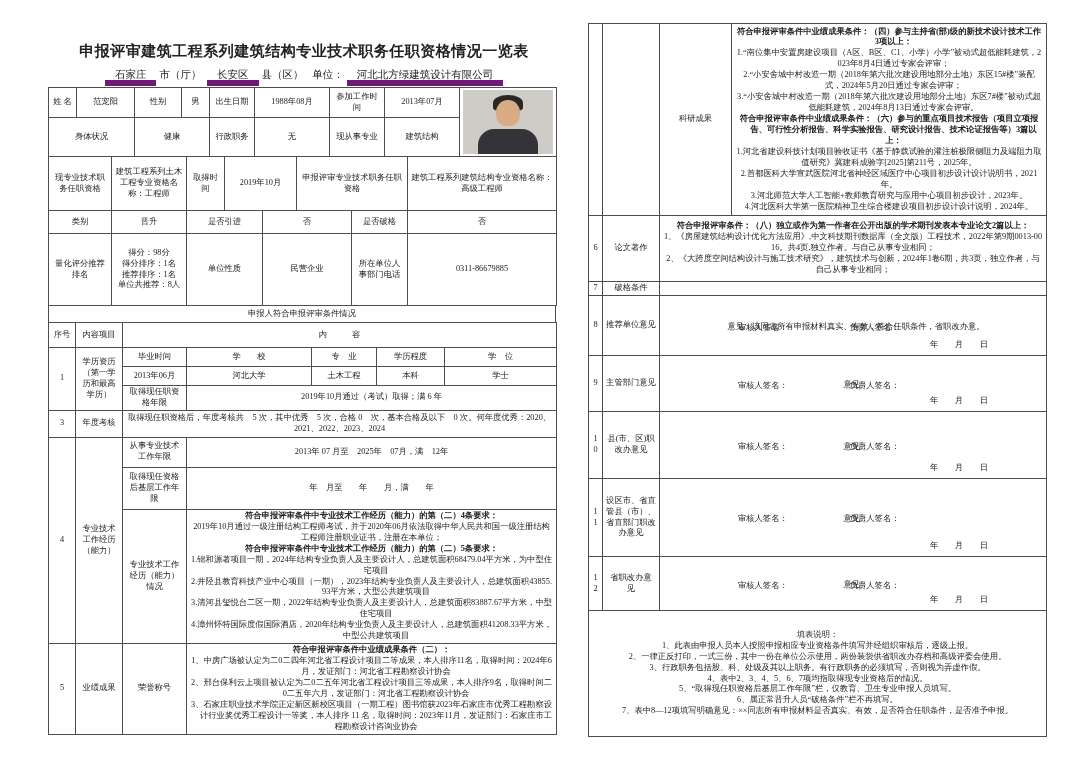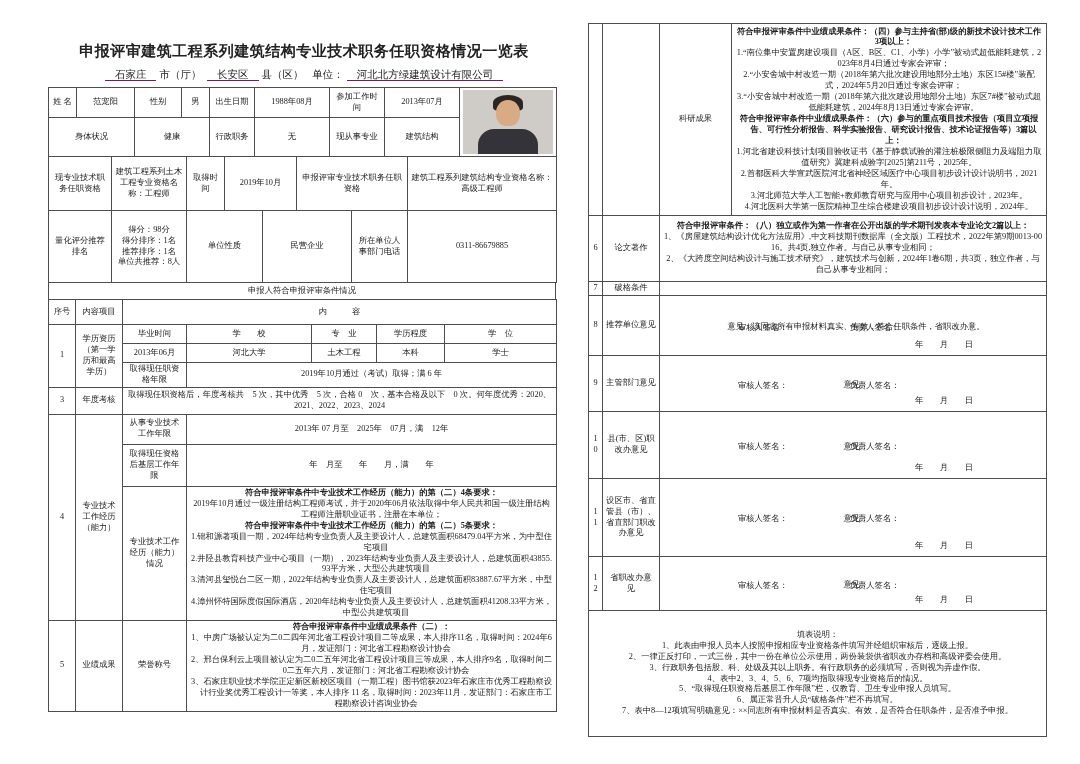--- a/index.html
+++ b/index.html
@@ -3,42 +3,42 @@
 <meta charset="utf-8">
 <style>
   html,body{margin:0;padding:0;}
   body{width:1080px;height:764px;background:#ffffff;font-family:"Liberation Serif","DejaVu Serif",serif;color:#222;}
   .stage{position:relative;width:1080px;height:764px;background:#fff;overflow:hidden;}
   .page{position:absolute;}
   .page1{left:48px;top:42px;width:512px;}
   .page2{left:588px;top:24px;width:460px;}
   .title{font-size:15px;font-weight:bold;text-align:center;letter-spacing:.5px;margin-bottom:7px;}
   .subtitle{font-size:10.5px;text-align:center;margin-bottom:6px;white-space:nowrap;}
-  .subtitle .u{border-bottom:1px solid #701a75;padding:0 10px;margin-top:36px;}
+  .subtitle .u{border-bottom:6px solid #701a75;padding:0 10px;margin-top:36px;}
   .subtitle .g{padding:0 3px;}
   table.t{border-collapse:collapse;table-layout:fixed;margin-top:-1px;}
   .tl{width:508px;border-radius:17px;}
   .tr2{width:458px;}
   table.t td{border:1px solid #4d4d4d;font-size:8.3px;line-height:1.32;padding:1px 3px;text-align:center;vertical-align:middle;word-break:break-all;}
   td.lft{text-align:left;}
   td.content{text-align:left;vertical-align:top;padding:2px 5px;}
   .bold{font-weight:bold;}
   .hang{padding-left:9px;text-indent:-9px;}
   .cblock div{margin:0;}
   .photo-cell{padding:2px;}
   .photo{position:relative;width:100%;height:64px;background:#cfccc7;overflow:hidden;}
   .photo .hair{position:absolute;left:50%;top:5px;transform:translateX(-50%);width:30px;height:16px;background:#2b2622;border-radius:50% 50% 20% 20%;}
   .photo .head{position:absolute;left:50%;top:10px;transform:translateX(-50%);width:24px;height:26px;background:#d9ab84;border-radius:48% 48% 42% 42%;}
   .photo .torso{position:absolute;left:50%;bottom:-3px;transform:translateX(-50%);width:60px;height:28px;background:#34333a;border-radius:16px 16px 0 0;}
   .sechdr{font-weight:normal;}
   td.op-cell{position:relative;vertical-align:top;text-align:left;}
   .op-text{padding:4px 6px 0 12px;}
   .sign-row{position:absolute;left:0;right:0;top:46%;display:flex;align-items:center;}
   .sign-row .s1{margin-left:16px;width:45%;}
-  .date-row{position:absolute;right:73px;bottom:4px;}
+  .date-row{position:absolute;right:58px;bottom:4px;}
   .notes-cell{text-align:left;vertical-align:top;font-size:9.2px;line-height:1.3;padding:3px 6px;}
 </style>
 </head>
 <body>
 
 <div class="stage">
 
   <div class="page page1">
     <div class="title">申报评审建筑工程系列建筑结构专业技术职务任职资格情况一览表</div>
     <div class="subtitle">
@@ -101,20 +101,28 @@
         </colgroup>
       <tbody>
           <tr style="height:54px">
         <td>现专业技术职务任职资格</td>
         <td>建筑工程系列土木工程专业资格名称：工程师</td>
         <td>取得时间</td>
         <td colspan="2">2019年10月</td>
         <td colspan="2">申报评审专业技术职务任职资格</td>
         <td>建筑工程系列建筑结构专业资格名称：高级工程师</td>
       </tr>
+      <tr style="height:23px">
+        <td>类别</td>
+        <td>晋升</td>
+        <td colspan="2">是否引进</td>
+        <td colspan="2">否</td>
+        <td>是否破格</td>
+        <td>否</td>
+      </tr>
       <tr style="height:72px">
         <td>量化评分推荐排名</td>
         <td class="cblock">
           <div>得分：98分</div>
           <div>得分排序：1名</div>
           <div>推荐排序：1名</div>
           <div>单位共推荐：8人</div>
         </td>
         <td colspan="2">单位性质</td>
         <td colspan="2">民营企业</td>

